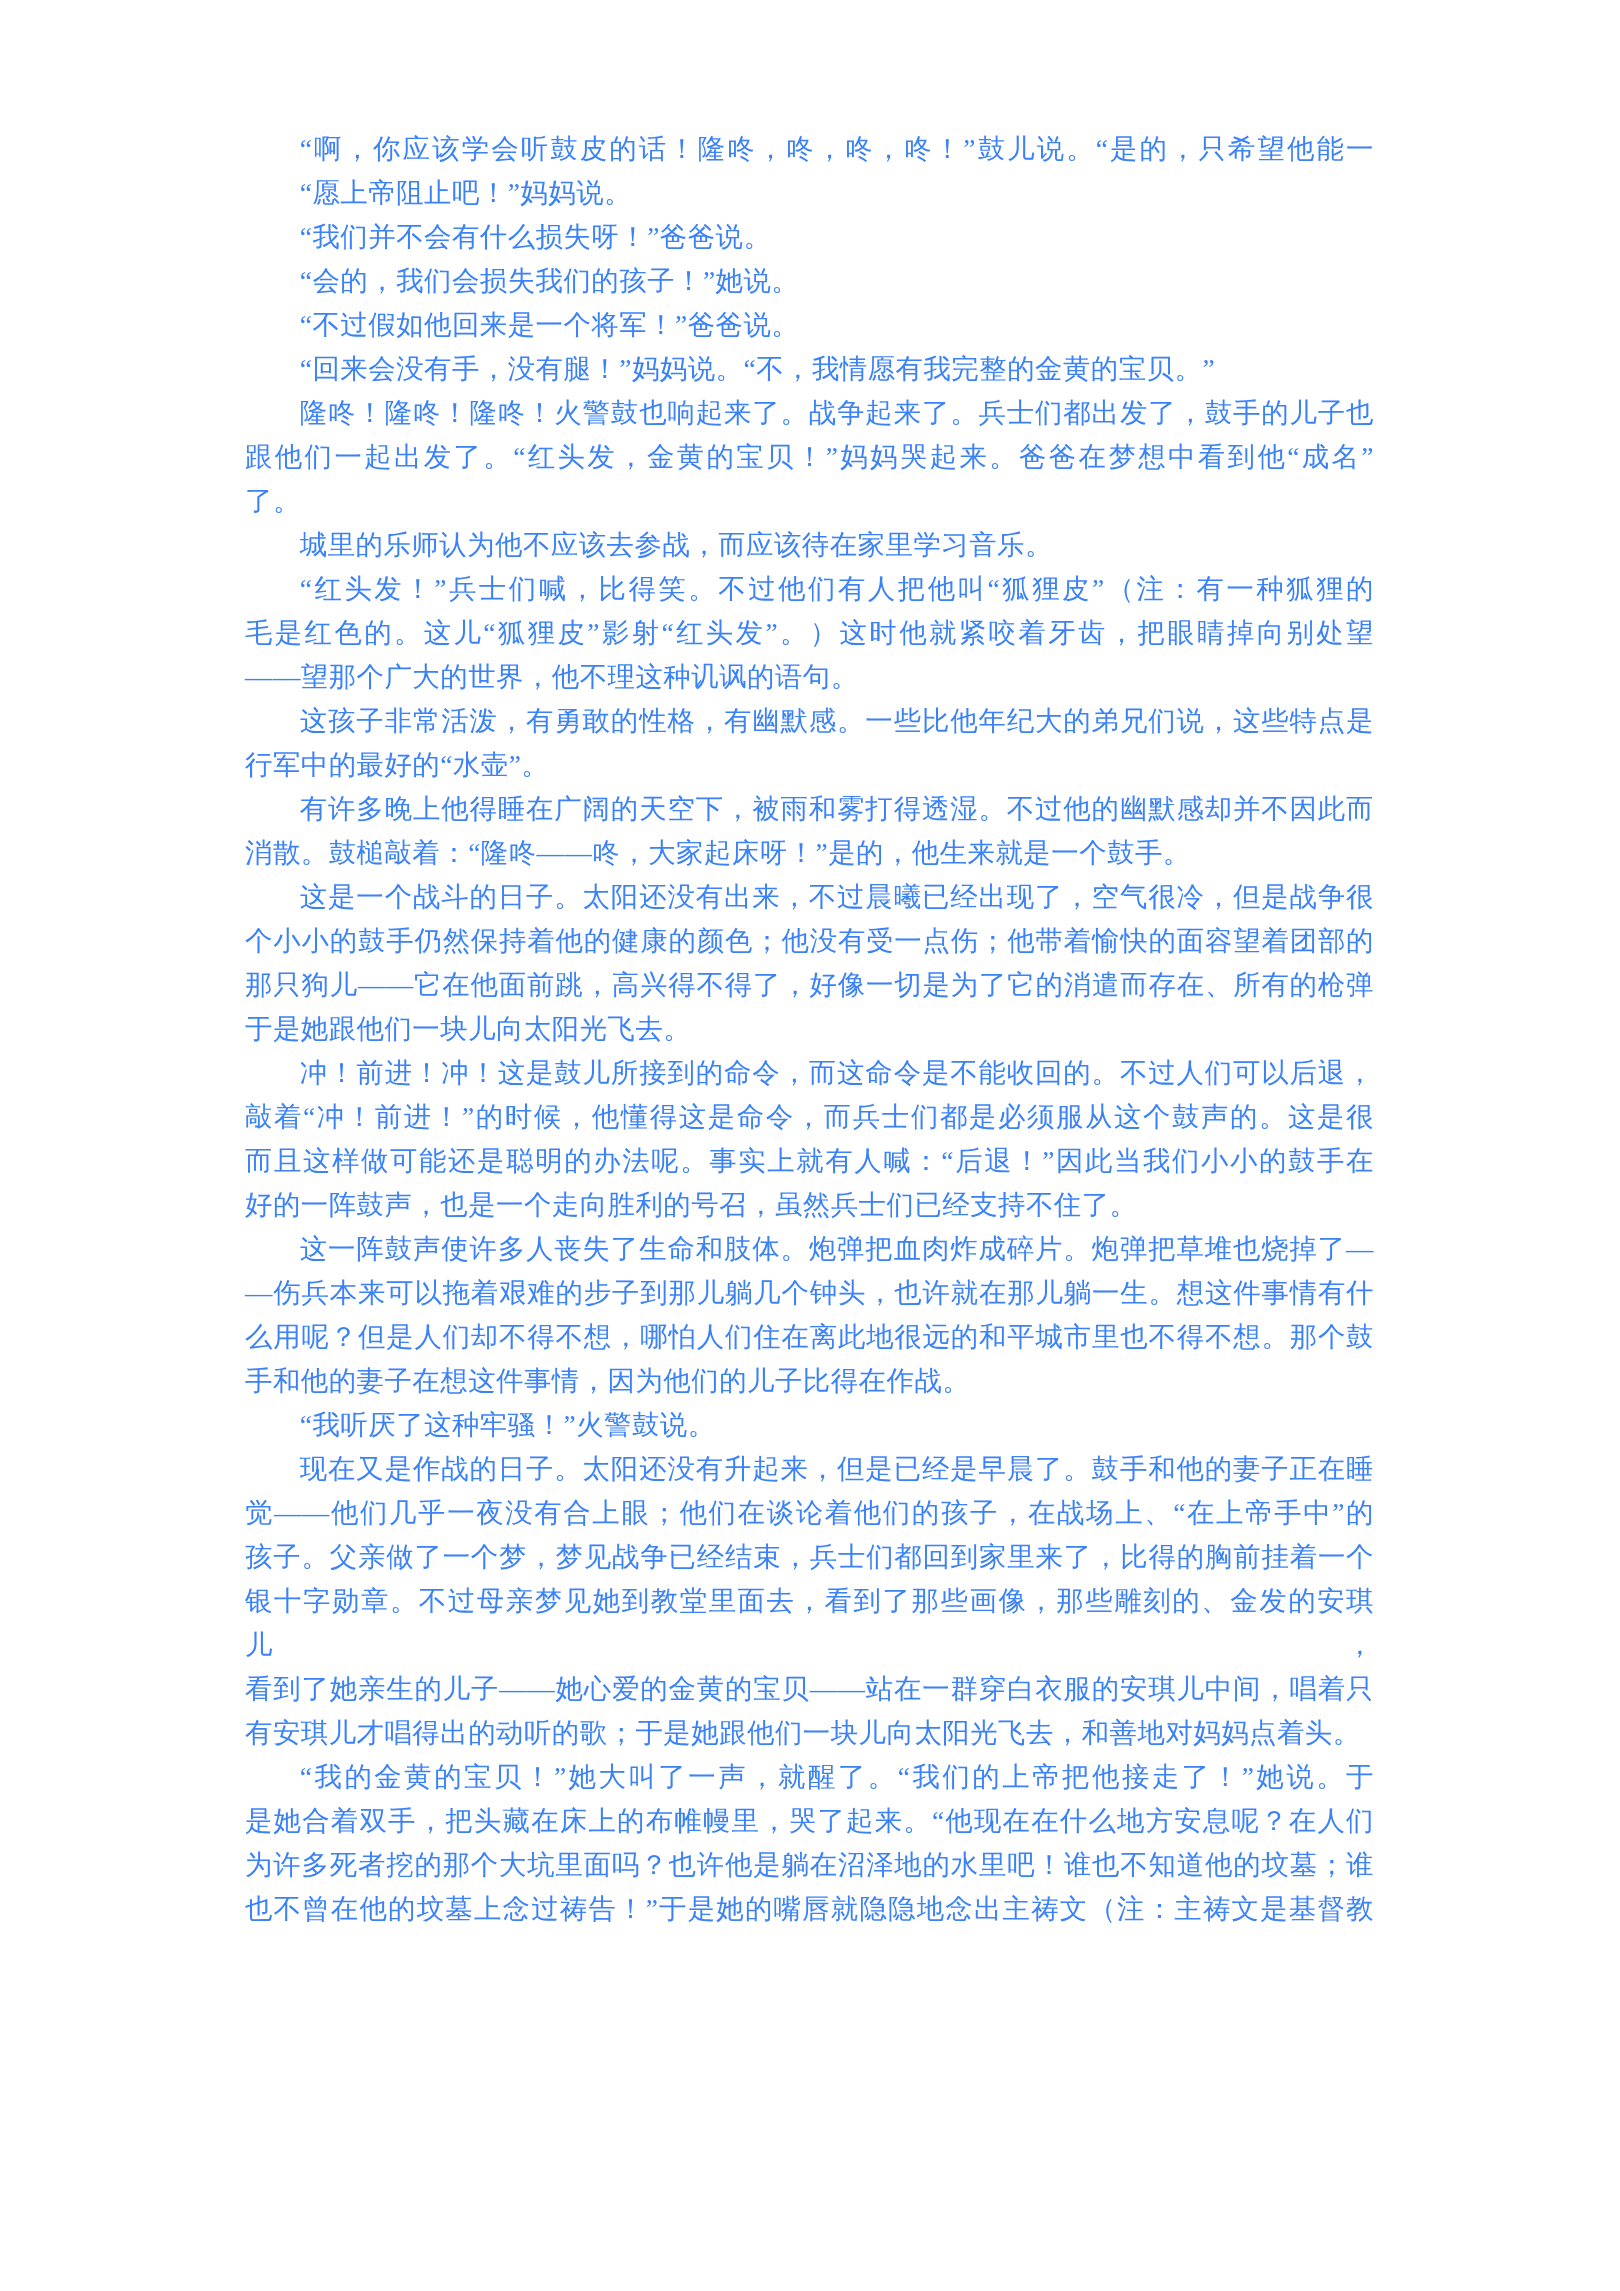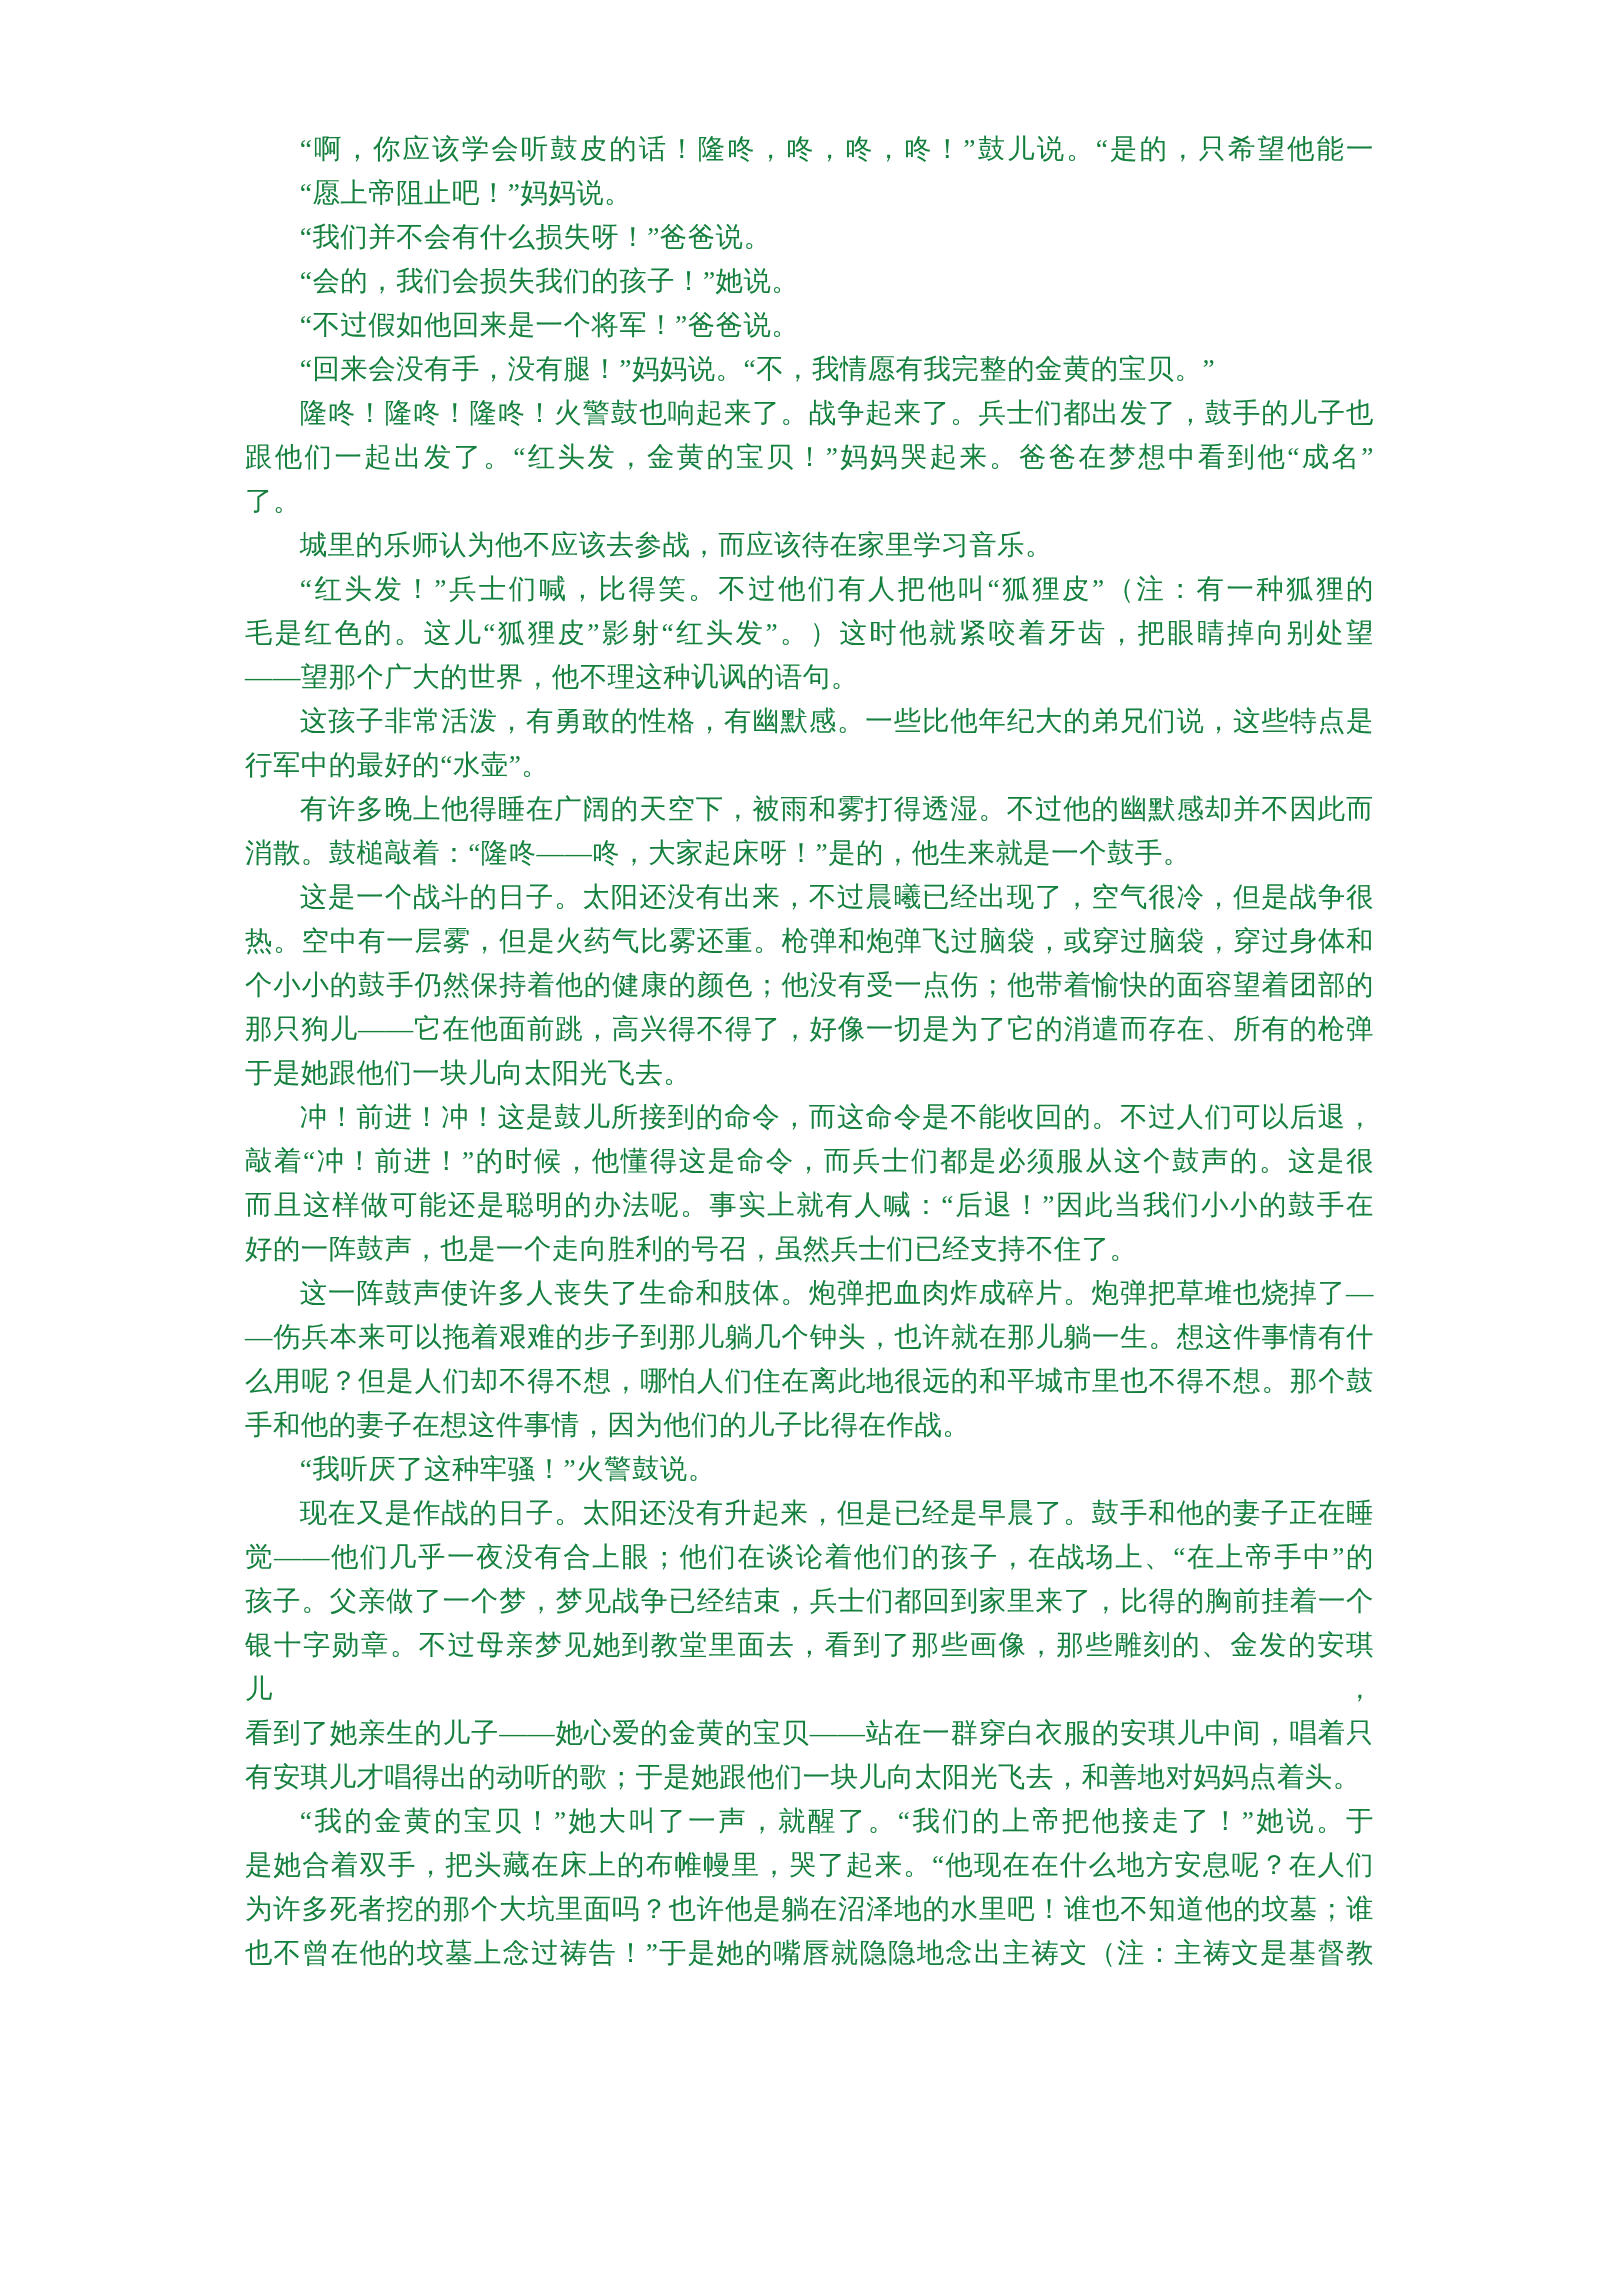--- a/index.html
+++ b/index.html
@@ -8,21 +8,21 @@
     background: #ffffff;
   }
   .page {
     position: relative;
     width: 1620px;
     height: 2292px;
     background: #ffffff;
     box-sizing: border-box;
     padding: 127px 246px 0 245px;
     overflow: hidden;
-    color: #15803d;
+    color: #3b82f6;
     font-family: "Liberation Serif", "DejaVu Serif", serif;
     font-size: 27.4px;
     line-height: 44px;
   }
   .doc-text {
     width: 100%;
   }
   .line {
     text-align: left;
     letter-spacing: 0.5px;
@@ -51,21 +51,20 @@
       <div class="line">了。</div>
       <div class="line indent">城里的乐师认为他不应该去参战，而应该待在家里学习音乐。</div>
       <div class="line indent fill">“红头发！”兵士们喊，比得笑。不过他们有人把他叫“狐狸皮”（注：有一种狐狸的</div>
       <div class="line fill">毛是红色的。这儿“狐狸皮”影射“红头发”。）这时他就紧咬着牙齿，把眼睛掉向别处望</div>
       <div class="line">——望那个广大的世界，他不理这种讥讽的语句。</div>
       <div class="line indent fill">这孩子非常活泼，有勇敢的性格，有幽默感。一些比他年纪大的弟兄们说，这些特点是</div>
       <div class="line">行军中的最好的“水壶”。</div>
       <div class="line indent fill">有许多晚上他得睡在广阔的天空下，被雨和雾打得透湿。不过他的幽默感却并不因此而</div>
       <div class="line">消散。鼓槌敲着：“隆咚——咚，大家起床呀！”是的，他生来就是一个鼓手。</div>
       <div class="line indent fill">这是一个战斗的日子。太阳还没有出来，不过晨曦已经出现了，空气很冷，但是战争很</div>
-      <div class="line fill">热。空中有一层雾，但是火药气比雾还重。枪弹和炮弹飞过脑袋，或穿过脑袋，穿过身体和</div>
       <div class="line fill">个小小的鼓手仍然保持着他的健康的颜色；他没有受一点伤；他带着愉快的面容望着团部的</div>
       <div class="line fill">那只狗儿——它在他面前跳，高兴得不得了，好像一切是为了它的消遣而存在、所有的枪弹</div>
       <div class="line">于是她跟他们一块儿向太阳光飞去。</div>
       <div class="line indent fill">冲！前进！冲！这是鼓儿所接到的命令，而这命令是不能收回的。不过人们可以后退，</div>
       <div class="line fill">敲着“冲！前进！”的时候，他懂得这是命令，而兵士们都是必须服从这个鼓声的。这是很</div>
       <div class="line fill">而且这样做可能还是聪明的办法呢。事实上就有人喊：“后退！”因此当我们小小的鼓手在</div>
       <div class="line">好的一阵鼓声，也是一个走向胜利的号召，虽然兵士们已经支持不住了。</div>
       <div class="line indent fill">这一阵鼓声使许多人丧失了生命和肢体。炮弹把血肉炸成碎片。炮弹把草堆也烧掉了—</div>
       <div class="line fill">—伤兵本来可以拖着艰难的步子到那儿躺几个钟头，也许就在那儿躺一生。想这件事情有什</div>
       <div class="line fill">么用呢？但是人们却不得不想，哪怕人们住在离此地很远的和平城市里也不得不想。那个鼓</div>

